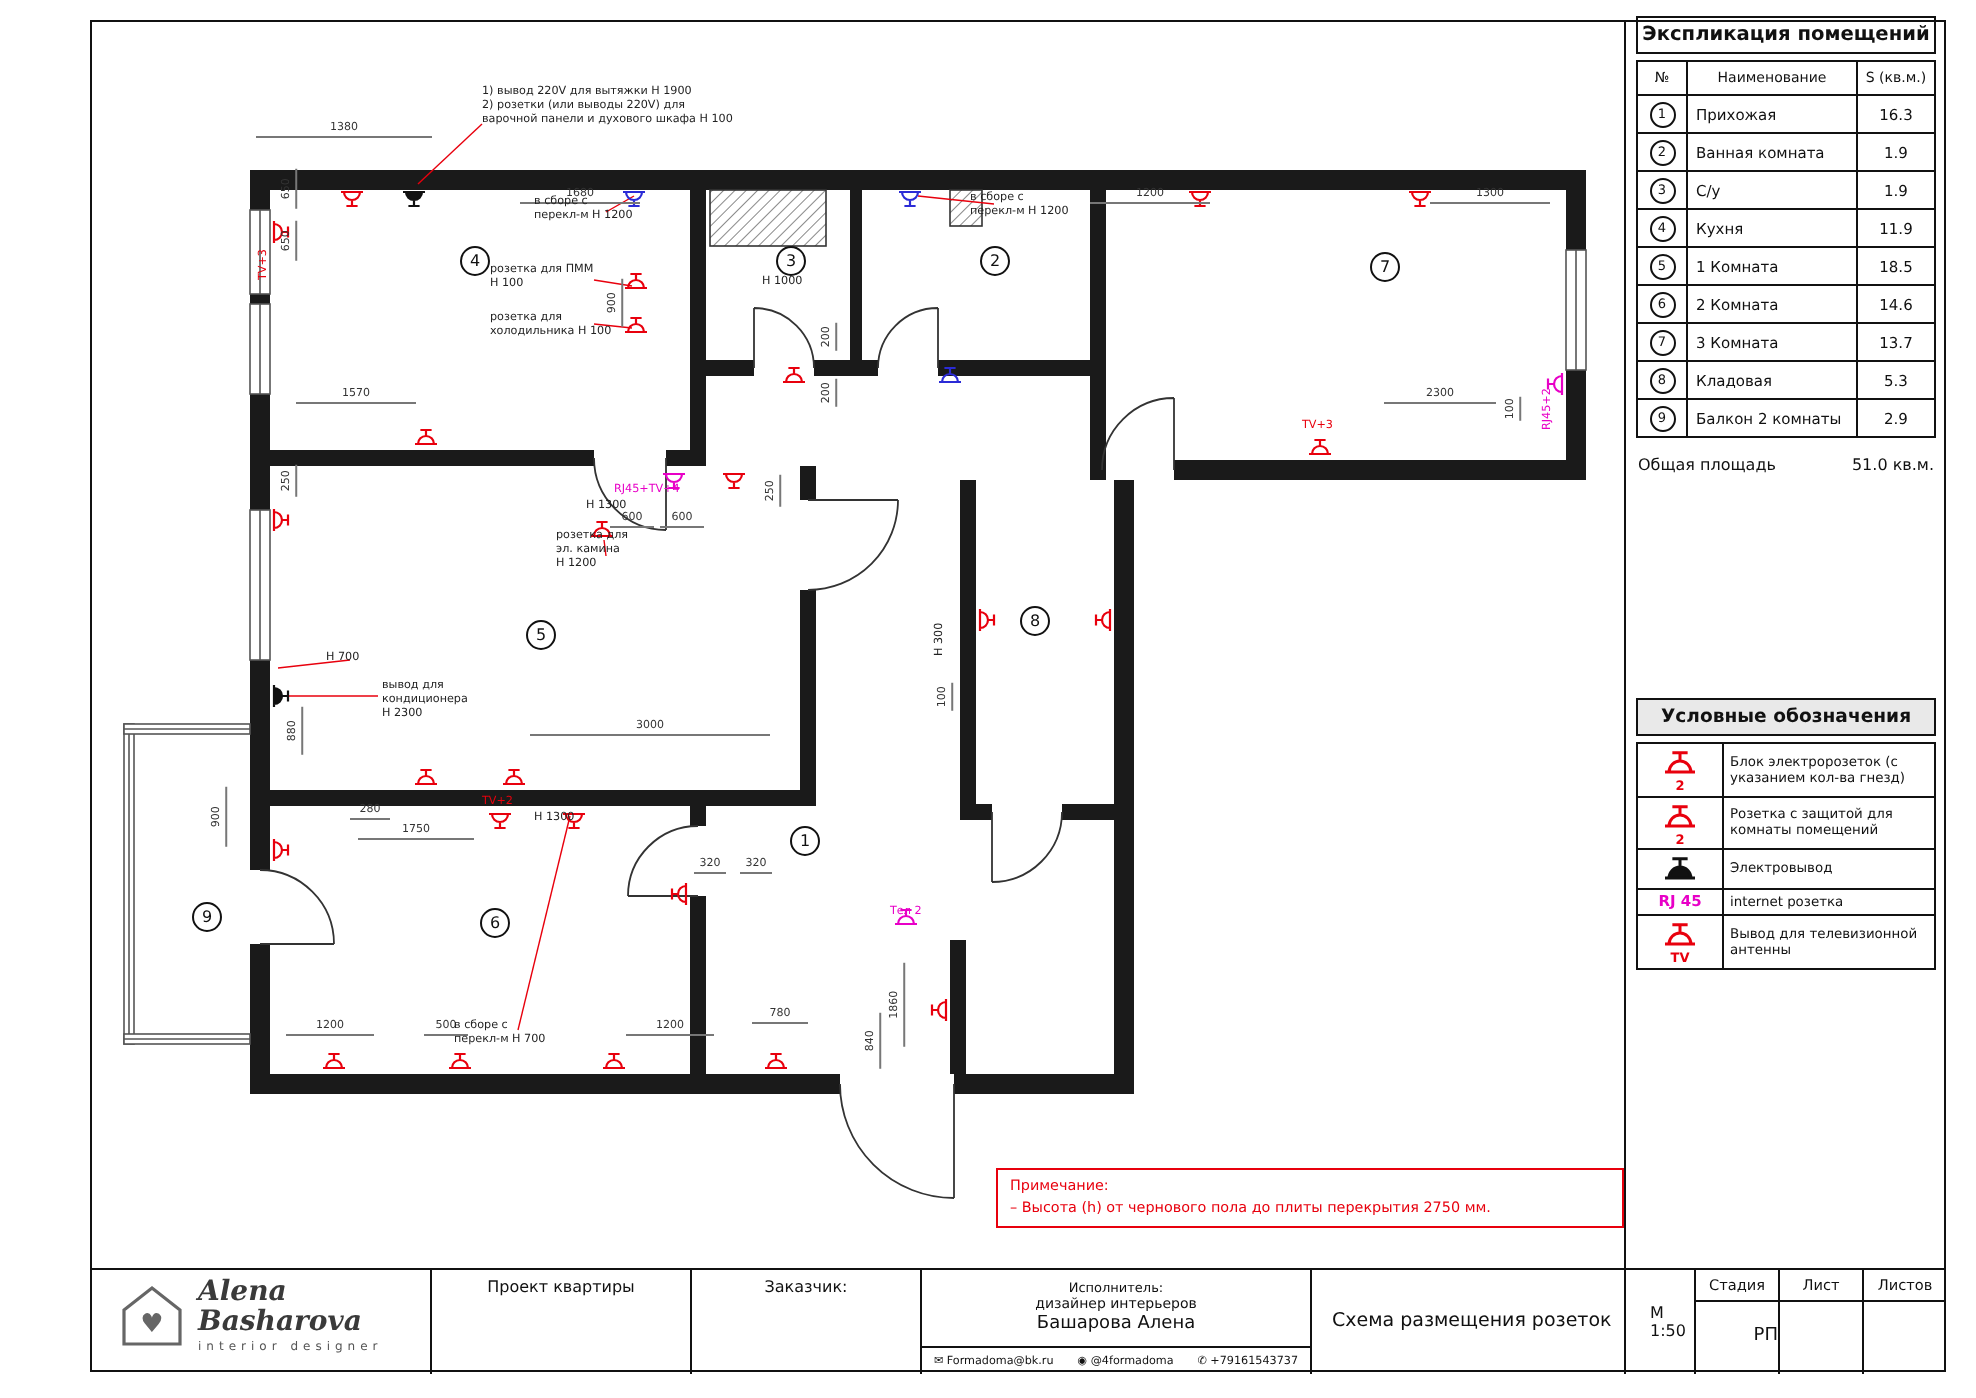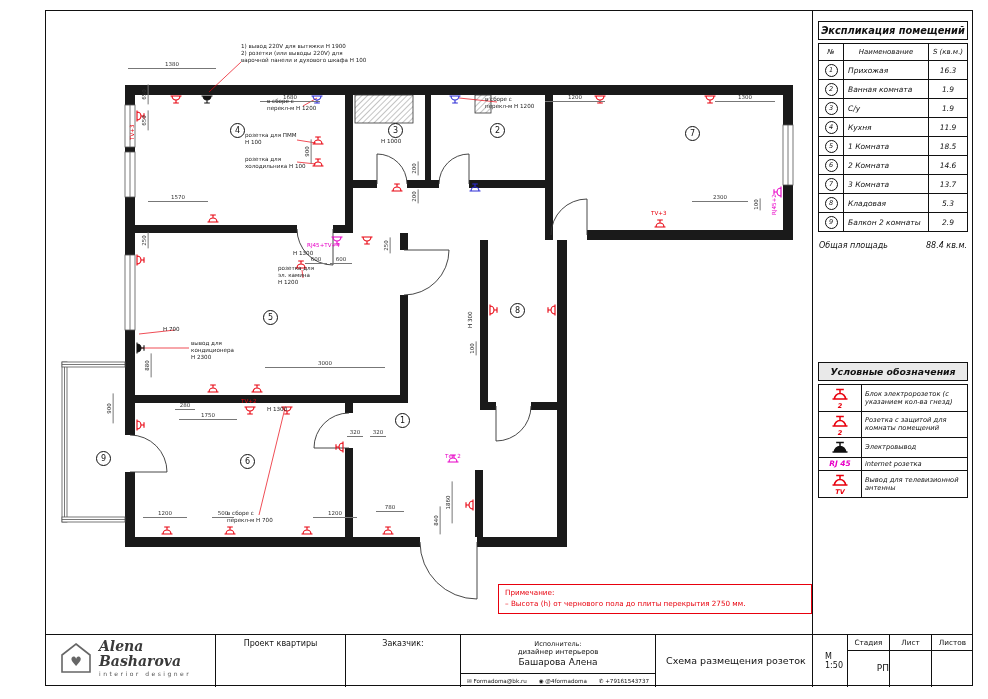--- a/index.html
+++ b/index.html
@@ -11,21 +11,21 @@
   .plan svg{position:absolute;left:0;top:0;}
   .room{position:absolute;width:13px;height:13px;border:1px solid #111;border-radius:50%;font-size:8px;line-height:13px;text-align:center;background:#fff;z-index:5;}
   .dim{position:absolute;font-size:5.5px;color:#333;text-align:center;line-height:1.05;border-bottom:0.6px solid #777;z-index:3;}
   .dim.v{transform:rotate(-90deg);}
   .ann{position:absolute;font-size:5.6px;line-height:1.25;color:#222;white-space:pre-line;z-index:4;}
   .ann.r{color:#e8000d;}
   .ann.m{color:#e800c7;}
   .ann.v{transform:rotate(-90deg);transform-origin:left top;}
   .note{position:absolute;left:453px;top:574px;width:300px;border:1px solid #e8000d;color:#e8000d;font-size:7.2px;line-height:1.5;padding:3px 6px;background:#fff;z-index:6;}
   
-  .rp{position:absolute;left:818px;top:21px;width:150px;font-size:7.5px;font-style:italic;}
+  .rp{position:absolute;left:818px;top:8px;width:150px;font-size:7.5px;}
   .rp-title{border:1.2px solid #111;padding:3px 2px;font-size:9.8px;font-weight:bold;text-align:center;}
   .rp table{border-collapse:collapse;width:150px;margin-top:3px;}
   .rp td,.rp th{border:0.8px solid #111;font-weight:normal;padding:1px 2px;}
   .rp th{font-size:7px;height:14px;}
   .rp td{height:16px;}
   .rp .c-n{width:20px;text-align:center;}
   .rp .c-s{width:34px;text-align:center;margin-top:40px;}
   .rp .nm{text-align:left;padding-left:4px;}
   .rp .ar{text-align:center;}
   .circ{display:inline-block;width:11px;height:11px;border:0.9px solid #111;border-radius:50%;font-size:6.5px;line-height:11px;text-align:center;}
@@ -384,21 +384,21 @@
           </tr>
           <tr>
             <td class="c-n"><span class="circ">9</span></td>
             <td class="nm">Балкон 2 комнаты</td>
             <td class="c-s ar">2.9</td>
           </tr>
         </tbody>
     </table>
     <div class="total">
       <span>Общая площадь</span>
-      <span>88.4 кв.м.</span>
+      <span>51.0 кв.м.</span>
     </div>
     <div class="lg-title">Условные обозначения</div>
     <div class="lg">
       <table>
         <tbody>
             <tr>
               <td class="sym"><svg width="24" height="15" viewBox="-8 -9.5 16 11">
                   <g>
                     <path d="M-5.5,0 L5.5,0 M-4,0 A4,4 0 0 1 4,0 M0,-4 L0,-7 M-2.8,-7 L2.8,-7" fill="none" stroke="#e8000d" stroke-width="1.1"></path>
                   </g>

